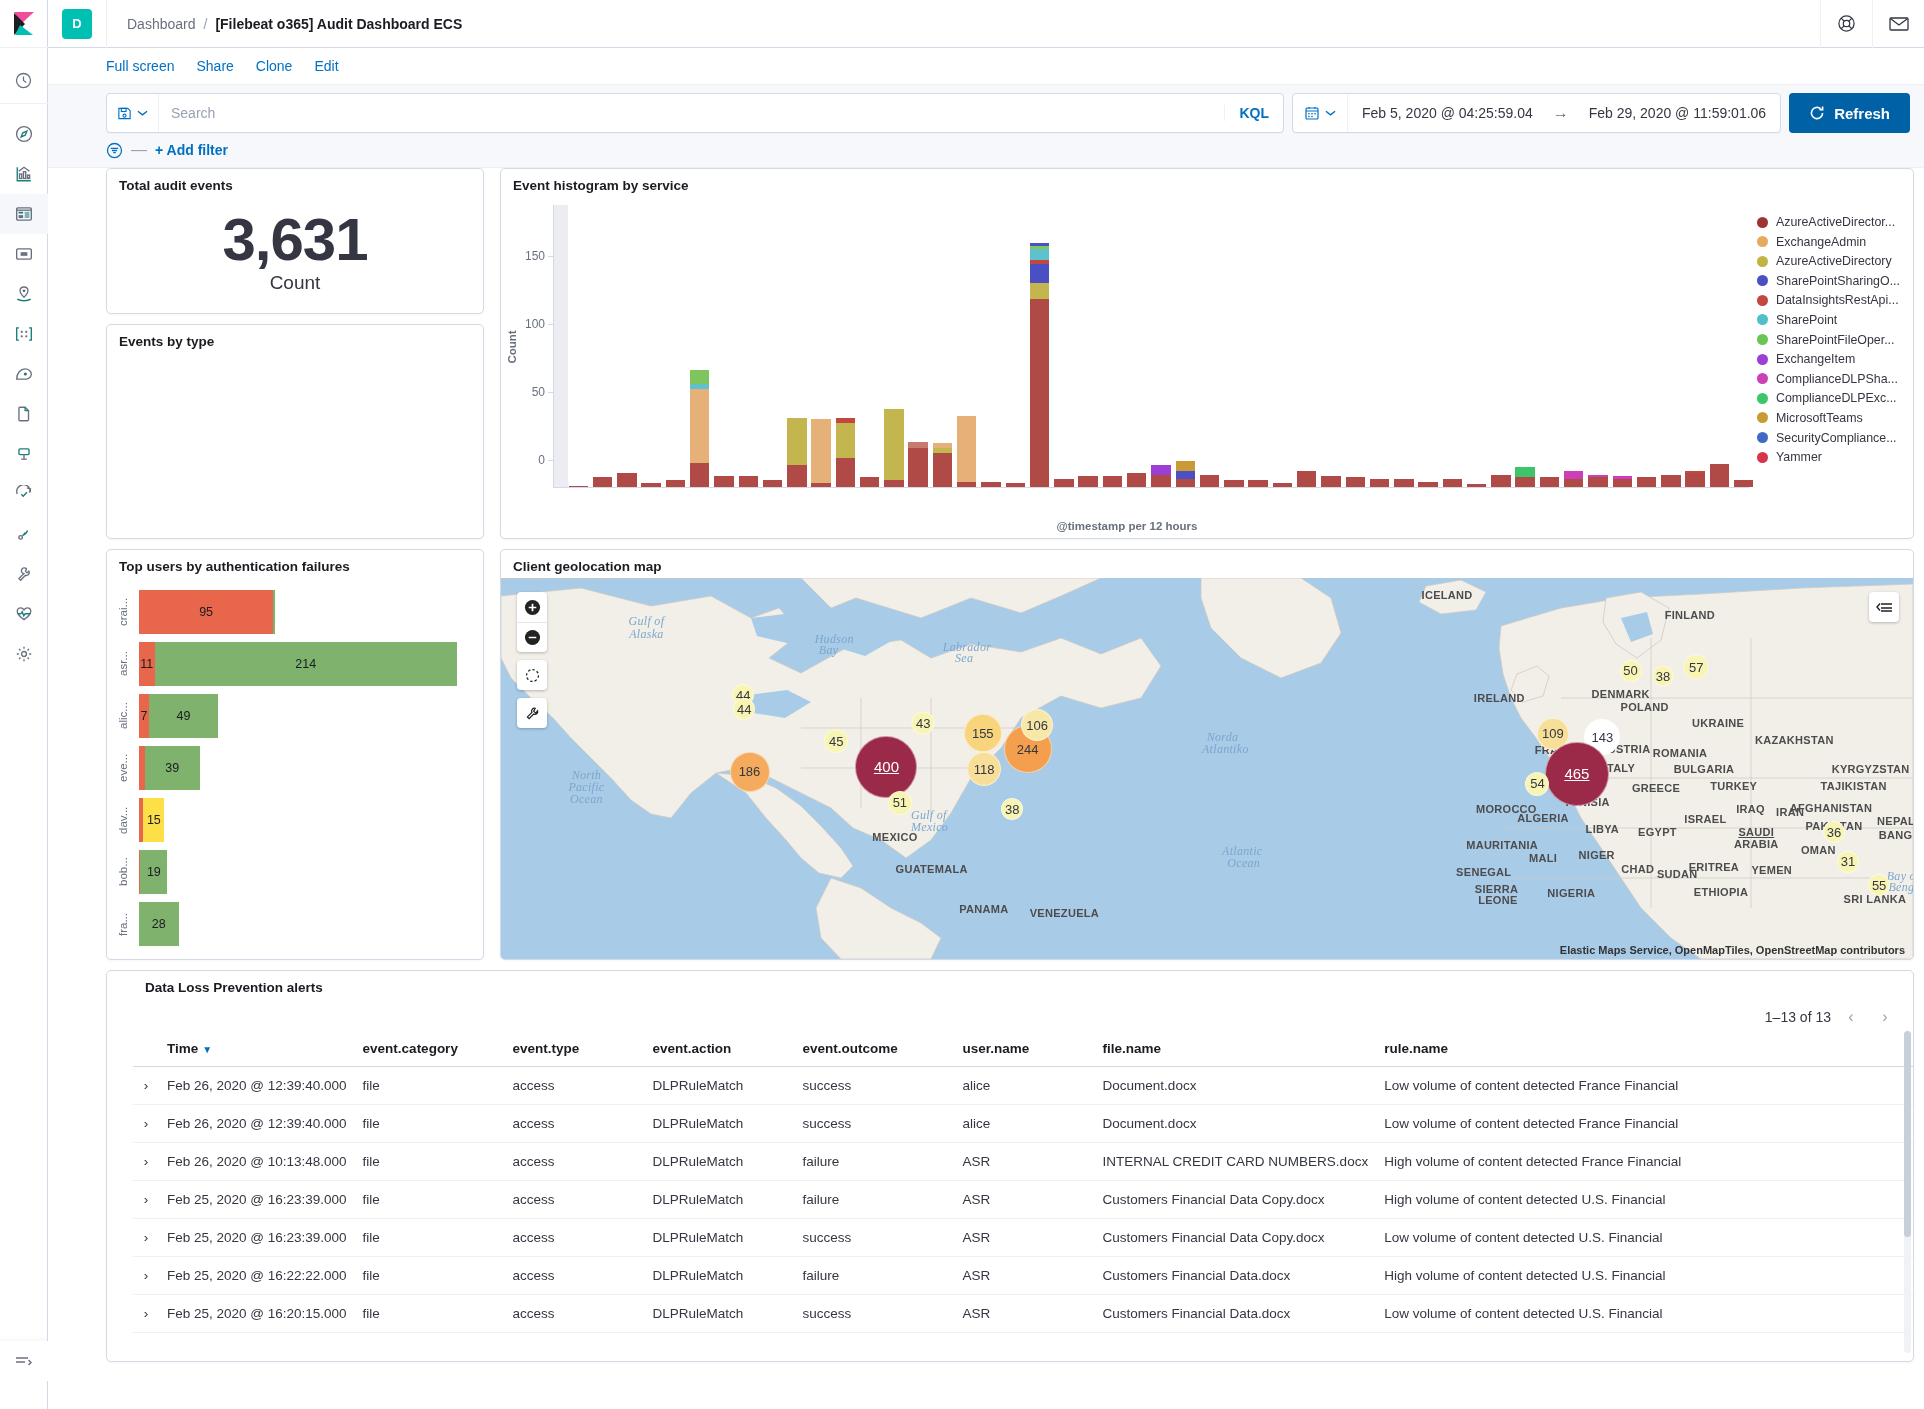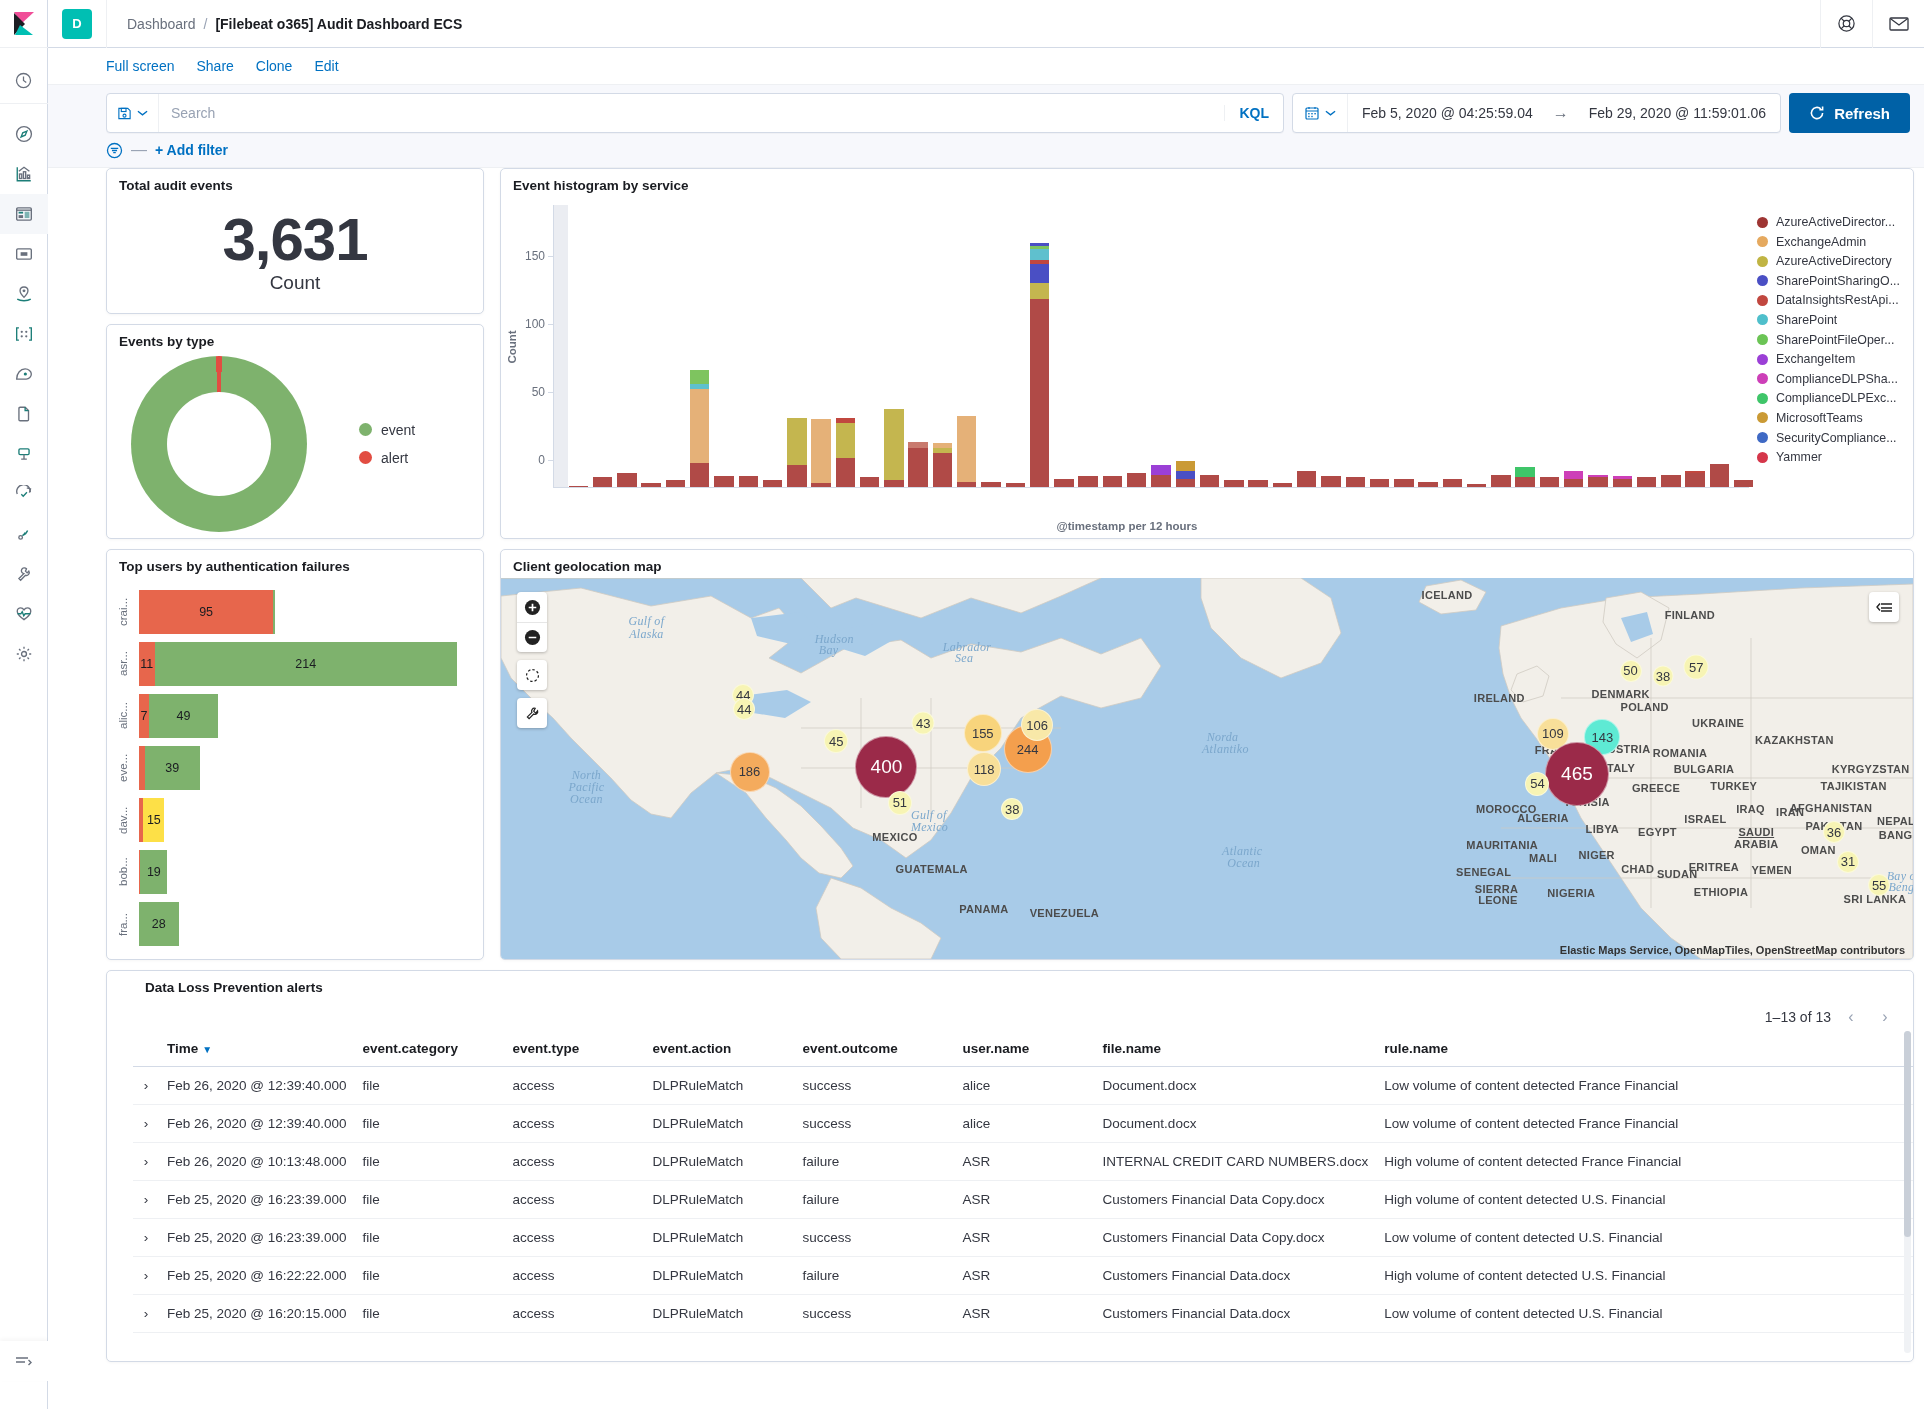--- a/index.html
+++ b/index.html
@@ -194,21 +194,21 @@
     cursor:pointer; color:#222; }
   .mapbtn + .mapbtn { border-top: 1px solid #e6e6e6; }
   .maplayers { position:absolute; right:14px; top:14px; background:#fff; border-radius:4px;
     box-shadow:0 1px 3px rgba(0,0,0,.25); width:30px; height:30px; display:flex;
     align-items:center; justify-content:center; cursor:pointer; z-index:5;}
   .cmarker {
     position:absolute; border-radius:50%; display:flex; align-items:center; justify-content:center;
     font-size: 13px; color:#343741; transform: translate(-50%,-50%); cursor:pointer;
     border: 1px solid rgba(255,255,255,.5);
   }
-  .cmarker.big { color:#fff; font-size: 19px; }
+  .cmarker.big { color:#fff; font-size: 15px; text-decoration: underline; }
   .geolabel { position:absolute; font-size: 11px; color:#4c4c4c; font-weight:700;
      transform: translate(-50%,-50%); white-space:nowrap; letter-spacing:.3px;}
   .geolabel.sea { color:#7ba7cc; font-weight:400; font-style:italic; font-family:"Liberation Serif", serif; font-size:12px;}
   .attrib { position:absolute; right:8px; bottom:3px; font-size: 11px; color:#333; font-weight:700;}
 
   
   #p-table { left: 58px; top: 802px; width: 1808px; height: 392px; padding-left: 26px; }
   .tbl-head-row { display:flex; justify-content:flex-end; align-items:center;
      gap: 6px; padding: 6px 14px 0 0; }
   .pager-text { font-size: 14px; color:#343741; }
@@ -445,35 +445,20 @@
       <section class="panel" id="p-total">
         <div class="panel-title">Total audit events</div>
         <div class="metric-wrap">
           <div class="metric-num">3,631</div>
           <div class="metric-lbl">Count</div>
         </div>
       </section>
 
       <section class="panel" id="p-donut">
         <div class="panel-title">Events by type</div>
-        <div class="donut-body">
-          <div class="donut" id="donut-shape" style="background: conic-gradient(from -2deg, rgb(226, 77, 66) 0deg, rgb(226, 77, 66) 4deg, rgb(126, 178, 109) 4deg, rgb(126, 178, 109) 360deg); border-radius: 50%;">
-            <div class="hole"></div>
-          </div>
-          <div class="donut-legend" id="donut-legend">
-              <div class="lg">
-                <span class="dot" style="background:#7eb26d"></span>
-                <span>event</span>
-              </div>
-              <div class="lg">
-                <span class="dot" style="background:#e24d42"></span>
-                <span>alert</span>
-              </div>
-            </div>
-        </div>
       </section>
 
       <section class="panel" id="p-topusers">
         <div class="panel-title">Top users by authentication failures</div>
         <div class="bars" id="bars-wrap">
             <div class="barrow" style="height: 44px;">
               <div class="barlabel" style="height: 44px;">crai...</div>
               <div class="bartrack" style="height: 44px;">
                 <div class="barseg" style="width: 134.267px; background: rgb(231, 102, 76);">95</div>
                 <div class="barseg" style="width: 1.41333px; background: rgb(126, 178, 109);"></div>
@@ -918,21 +903,21 @@
             <div class="cmarker" style="left: 23.75%; top: 42.8%; width: 24px; height: 24px; background: rgb(247, 244, 180);">45</div>
             <div class="cmarker big" style="left: 27.3%; top: 49.6%; width: 62px; height: 62px; background: rgb(155, 42, 73);">400</div>
             <div class="cmarker" style="left: 29.9%; top: 38.1%; width: 23px; height: 23px; background: rgb(247, 244, 180);">43</div>
             <div class="cmarker" style="left: 28.25%; top: 59%; width: 24px; height: 24px; background: rgb(247, 244, 180);">51</div>
             <div class="cmarker" style="left: 34.12%; top: 40.8%; width: 38px; height: 38px; background: rgb(248, 212, 124);">155</div>
             <div class="cmarker" style="left: 34.22%; top: 50.2%; width: 34px; height: 34px; background: rgb(248, 223, 153);">118</div>
             <div class="cmarker" style="left: 37.3%; top: 44.9%; width: 48px; height: 48px; background: rgb(244, 159, 77);">244</div>
             <div class="cmarker" style="left: 37.97%; top: 38.6%; width: 32px; height: 32px; background: rgb(248, 232, 168);">106</div>
             <div class="cmarker" style="left: 36.2%; top: 60.7%; width: 22px; height: 22px; background: rgb(247, 244, 180);">38</div>
             <div class="cmarker" style="left: 74.5%; top: 40.9%; width: 32px; height: 32px; background: rgb(248, 223, 153);">109</div>
-            <div class="cmarker" style="left: 78%; top: 41.75%; width: 36px; height: 36px; background: #5eead4;">143</div>
+            <div class="cmarker" style="left: 78%; top: 41.75%; width: 36px; height: 36px; background: #ffffff;">143</div>
             <div class="cmarker" style="left: 80%; top: 24.4%; width: 22px; height: 22px; background: rgb(247, 244, 180);">50</div>
             <div class="cmarker" style="left: 82.3%; top: 25.6%; width: 21px; height: 21px; background: rgb(247, 244, 180);">38</div>
             <div class="cmarker" style="left: 84.65%; top: 23.35%; width: 25px; height: 25px; background: rgb(247, 244, 180);">57</div>
             <div class="cmarker big" style="left: 76.2%; top: 51.4%; width: 64px; height: 64px; background: rgb(155, 42, 73);">465</div>
             <div class="cmarker" style="left: 73.4%; top: 54%; width: 24px; height: 24px; background: rgb(247, 244, 180);">54</div>
             <div class="cmarker" style="left: 94.4%; top: 66.7%; width: 22px; height: 22px; background: rgb(247, 244, 180);">36</div>
             <div class="cmarker" style="left: 95.4%; top: 74.5%; width: 22px; height: 22px; background: rgb(247, 244, 180);">31</div>
             <div class="cmarker" style="left: 97.6%; top: 80.6%; width: 22px; height: 22px; background: rgb(247, 244, 180);">55</div>
           </div>
       </section>

